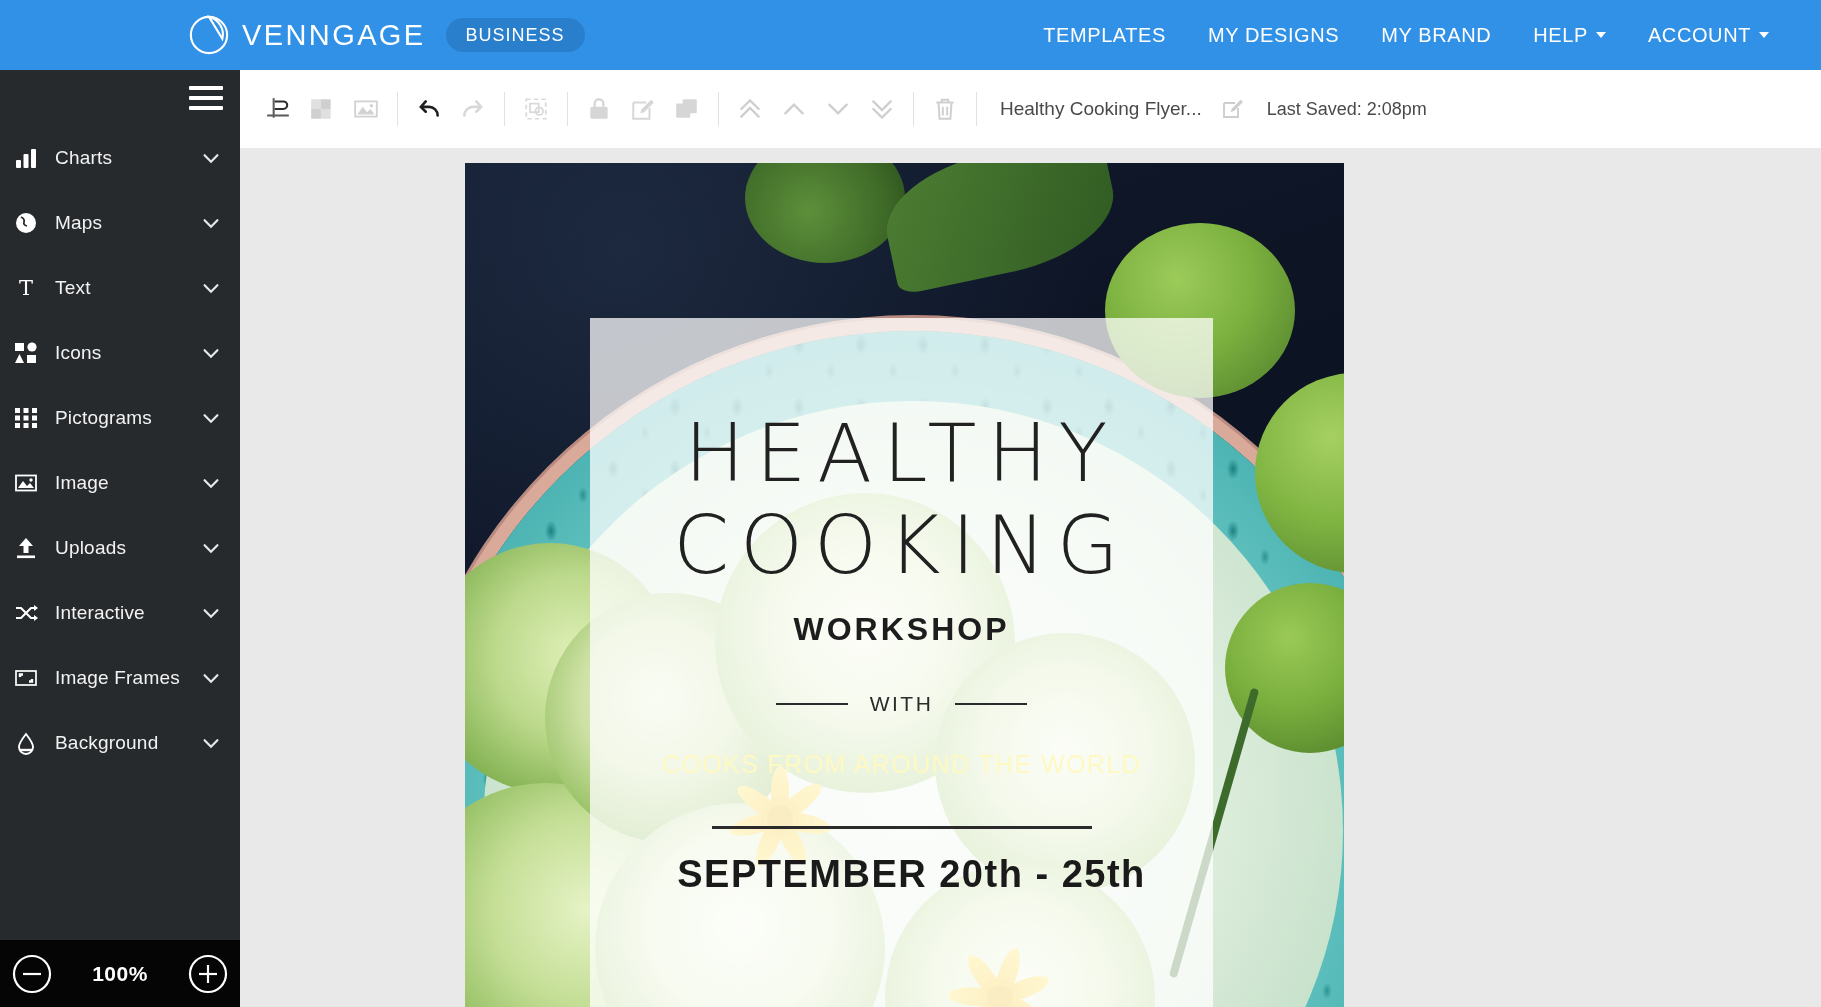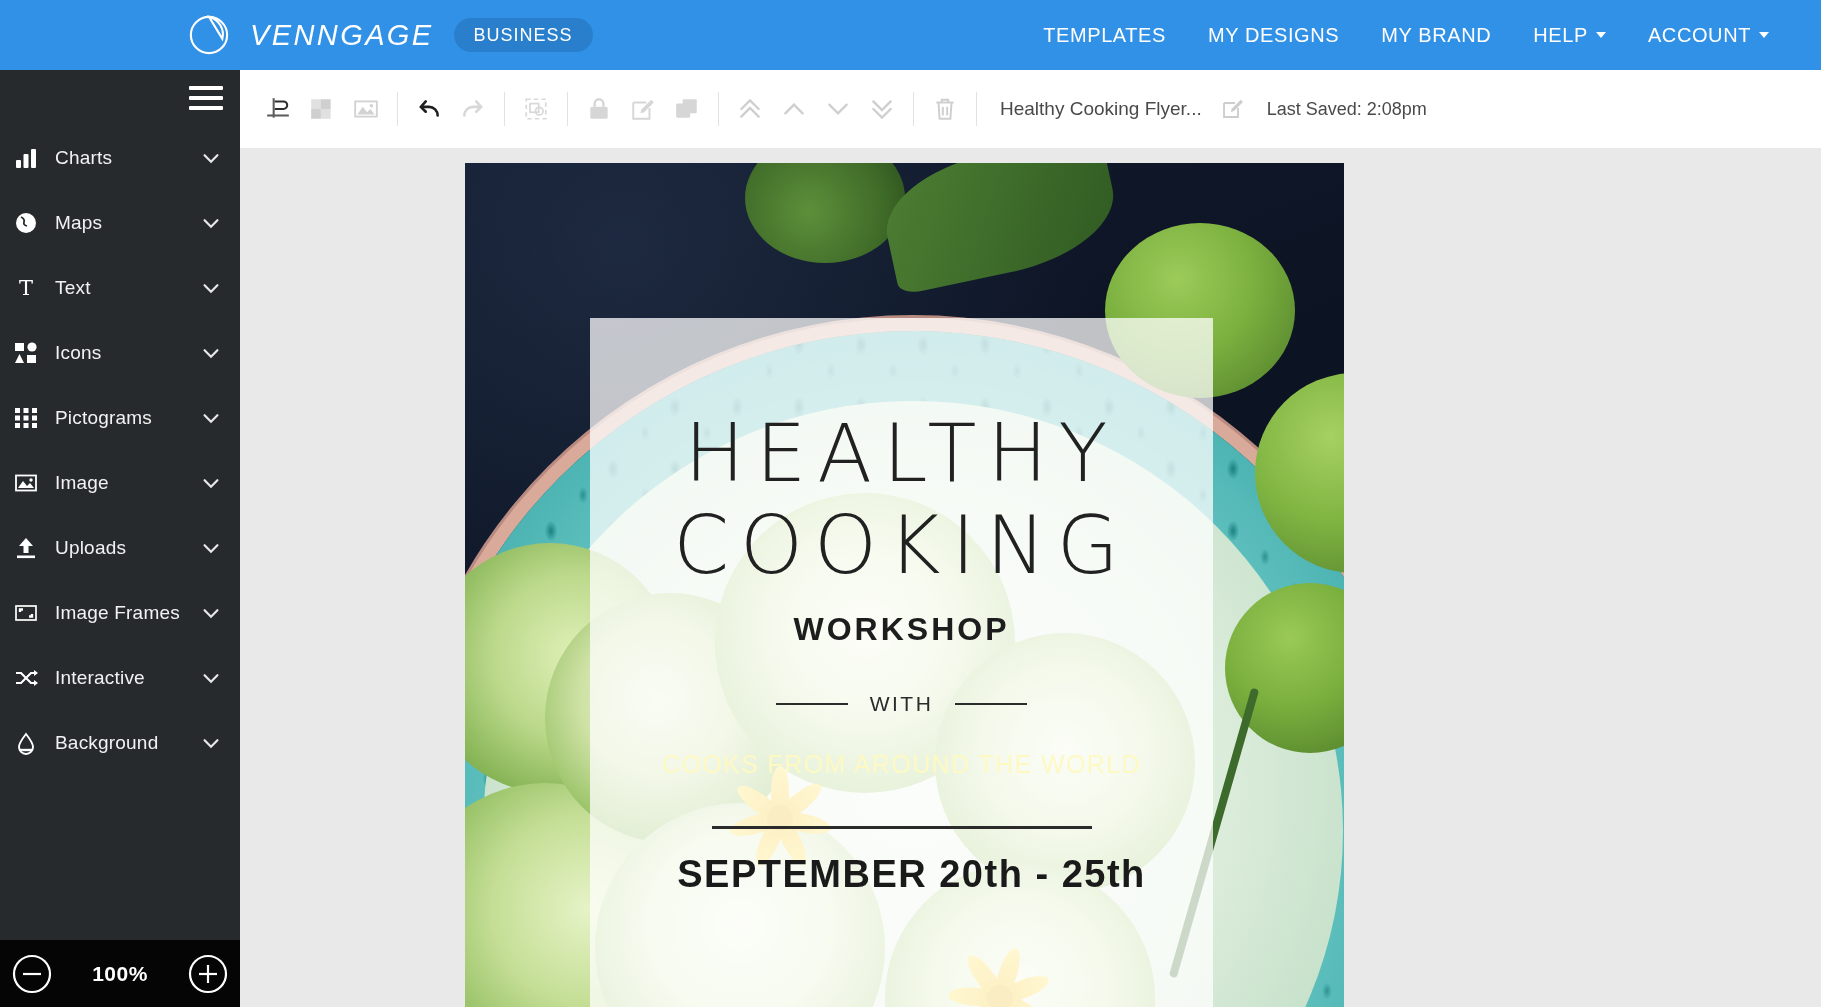--- a/index.html
+++ b/index.html
@@ -12,21 +12,21 @@
 
   
   #topbar{
     position:absolute; top:0; left:0; width:1821px; height:70px;
     background:#3191e7; display:flex; align-items:center;
   }
   #brand{ display:flex; align-items:center; margin-left:188px; }
   #logo-mark{ width:42px; height:42px; }
   #brand-name{
     color:#ffffff; font-size:29px; letter-spacing:2.4px;
-    margin-left:20px; font-weight:400;font-style:italic;
+    margin-left:12px; font-weight:400;
   }
   #plan-badge{
     margin-left:20px; background:#2a7fcc; color:#ffffff;
     border-radius:20px; padding:8px 20px; font-size:18px;
     letter-spacing:1px; line-height:1;
   }
   #mainnav{ margin-left:auto; margin-right:52px; display:flex; align-items:center; }
   .nav-item{
     color:#ffffff; font-size:20px; letter-spacing:0.6px;
     margin-left:42px; display:flex; align-items:center; cursor:pointer;
@@ -328,44 +328,44 @@
     <span class="side-label">Uploads</span>
     <span class="side-chev">
       <svg viewBox="0 0 24 24" width="22" height="22" fill="none" stroke="#e8e8e8" stroke-width="2.4" stroke-linecap="round">
           <polyline points="5,9 12,16 19,9"></polyline>
         </svg>
     </span>
   </div>
 
   <div class="side-item">
     <span class="side-ico">
-      <svg viewBox="0 0 24 24" width="24" height="24" fill="none" stroke="#ffffff" stroke-width="1.7">
-        <rect x="2" y="5" width="20" height="14"></rect>
-        <polyline points="6,11 6,8.5 9,8.5" stroke-width="2.4"></polyline>
-        <polyline points="18,13 18,15.5 15,15.5" stroke-width="2.4"></polyline>
-      </svg>
-    </span>
-    <span class="side-label">Image Frames</span>
-    <span class="side-chev">
-      <svg viewBox="0 0 24 24" width="22" height="22" fill="none" stroke="#e8e8e8" stroke-width="2.4" stroke-linecap="round">
-          <polyline points="5,9 12,16 19,9"></polyline>
-        </svg>
-    </span>
-  </div>
-
-  <div class="side-item">
-    <span class="side-ico">
       <svg viewBox="0 0 24 24" width="24" height="24" fill="none" stroke="#ffffff" stroke-width="2.1">
         <path d="M2 7 h5 l10 10 h4"></path>
           <path d="M2 17 h5 l10 -10 h4"></path>
         <polygon points="20,4 24,7 20,10" fill="#ffffff" stroke="none"></polygon>
         <polygon points="20,14 24,17 20,20" fill="#ffffff" stroke="none"></polygon>
       </svg>
     </span>
     <span class="side-label">Interactive</span>
+    <span class="side-chev">
+      <svg viewBox="0 0 24 24" width="22" height="22" fill="none" stroke="#e8e8e8" stroke-width="2.4" stroke-linecap="round">
+          <polyline points="5,9 12,16 19,9"></polyline>
+        </svg>
+    </span>
+  </div>
+
+  <div class="side-item">
+    <span class="side-ico">
+      <svg viewBox="0 0 24 24" width="24" height="24" fill="none" stroke="#ffffff" stroke-width="1.7">
+        <rect x="2" y="5" width="20" height="14"></rect>
+        <polyline points="6,11 6,8.5 9,8.5" stroke-width="2.4"></polyline>
+        <polyline points="18,13 18,15.5 15,15.5" stroke-width="2.4"></polyline>
+      </svg>
+    </span>
+    <span class="side-label">Image Frames</span>
     <span class="side-chev">
       <svg viewBox="0 0 24 24" width="22" height="22" fill="none" stroke="#e8e8e8" stroke-width="2.4" stroke-linecap="round">
           <polyline points="5,9 12,16 19,9"></polyline>
         </svg>
     </span>
   </div>
 
   <div class="side-item">
     <span class="side-ico">
       <svg viewBox="0 0 24 24" width="24" height="24" fill="none" stroke="#ffffff" stroke-width="1.9">

